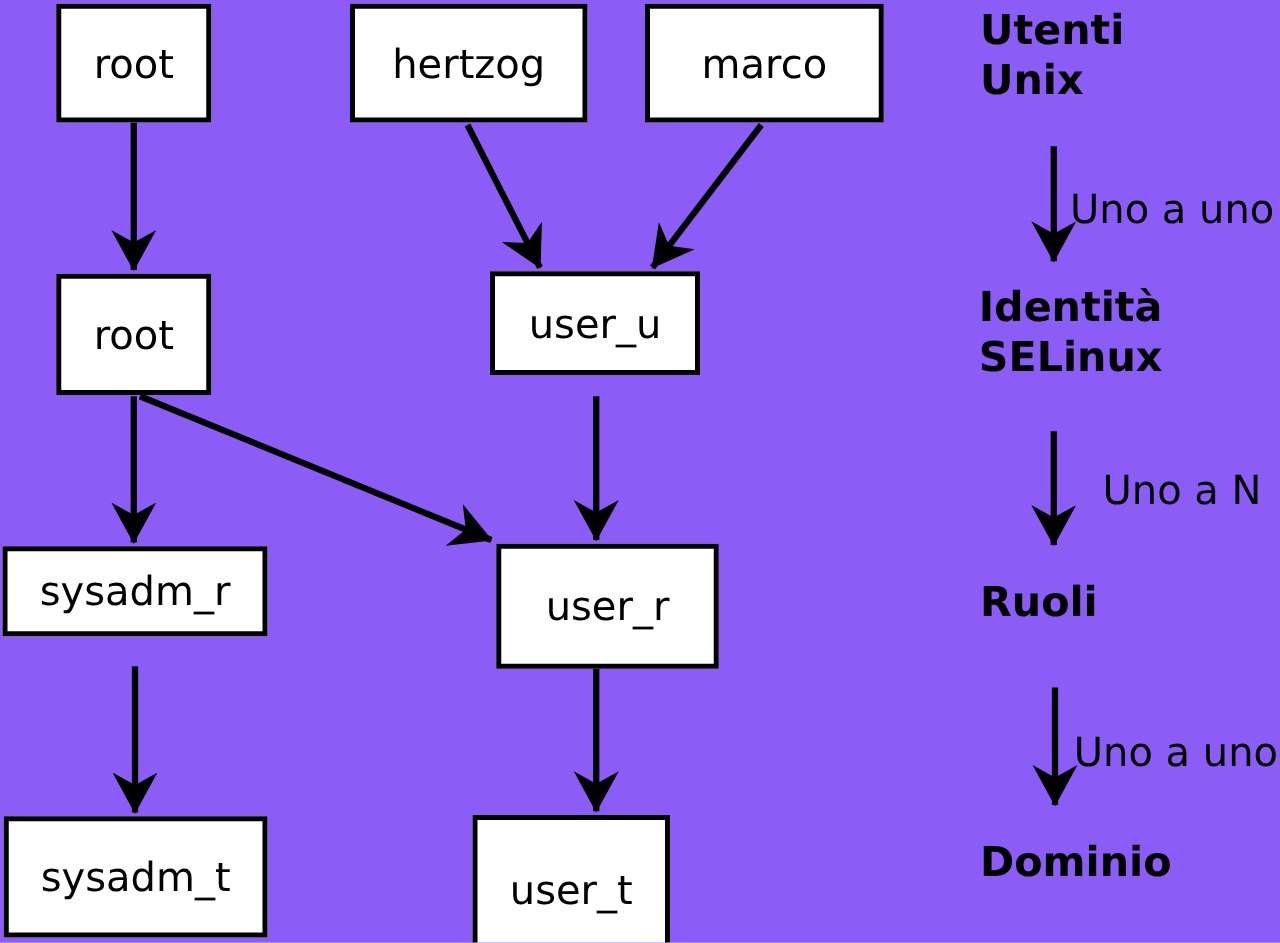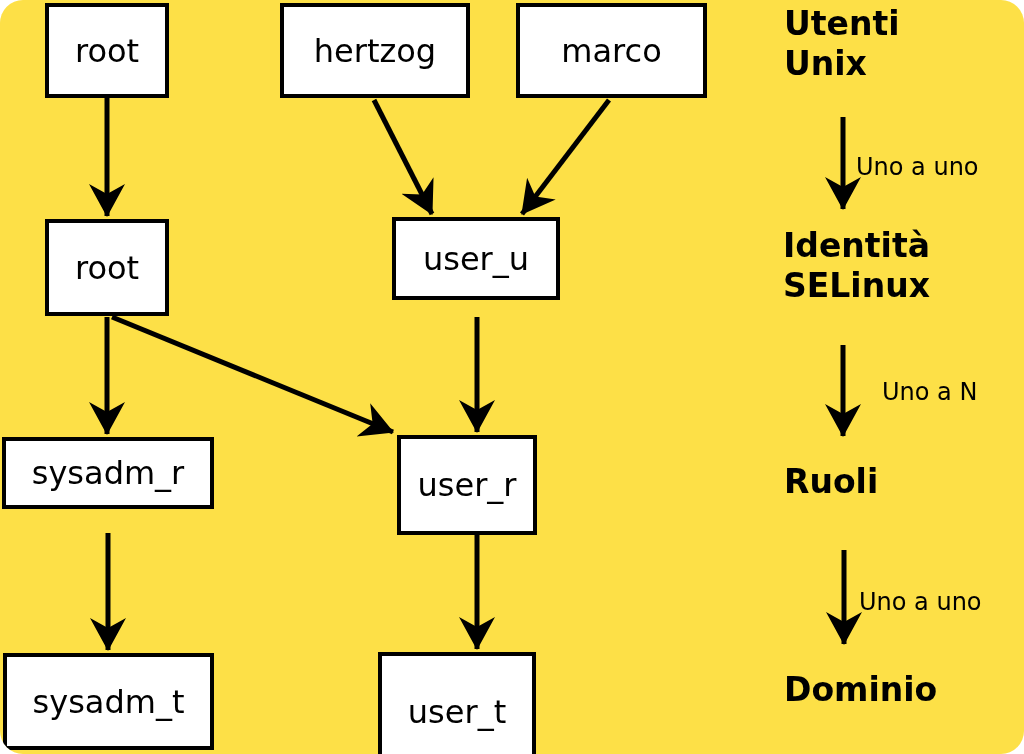--- a/index.html
+++ b/index.html
@@ -6,22 +6,21 @@
   body {
     width: 1024px; height: 754px;
     background: #ffffff;
     font-family: "DejaVu Sans", "Liberation Sans", sans-serif;
     color: #000000;
   }
   .stage {
     position: relative;
     width: 1024px; height: 754px;
     overflow: hidden;
-    background: #fde047;
-    border-radius: 23px;
+    background: #8b5cf6;
   }
   .edges {
     position: absolute;
     left: 0; top: 0;
     width: 1024px; height: 754px;
     pointer-events: none;
   }
   .node {
     position: absolute;
     box-sizing: border-box;
@@ -34,39 +33,39 @@
     line-height: 1;
     white-space: nowrap;
   }
   
   .n-unix-root      { left: 45px;  top: 3px;   width: 124px; height: 95px; }
   .n-unix-hertzog   { left: 280px; top: 3px;   width: 190px; height: 95px; text-align: right; }
   .n-unix-marco     { left: 516px; top: 3px;   width: 191px; height: 95px; }
   .n-selinux-root   { left: 45px;  top: 219px; width: 124px; height: 97px; }
   .n-selinux-user-u { left: 392px; top: 217px; width: 168px; height: 83px; }
   .n-role-sysadm-r  { left: 2px;   top: 437px; width: 212px; height: 72px; }
-  .n-role-user-r    { left: 397px; top: 435px; width: 140px; height: 100px; }
+  .n-role-user-r    { left: 397px; top: 435px; width: 178px; height: 100px; }
   .n-domain-sysadm-t{ left: 3px;   top: 653px; width: 211px; height: 97px; }
   .n-domain-user-t  { left: 378px; top: 652px; width: 158px; height: 120px; }
 
   .side-heading {
     position: absolute;
     font-weight: bold;
     font-size: 33px;
     line-height: 40px;
     white-space: pre-line;
   }
   .h-utenti-unix     { left: 784px; top: 4px; }
-  .h-identita-selinux{ left: 783px; top: 226px; text-align: right; }
+  .h-identita-selinux{ left: 783px; top: 226px; }
   .h-ruoli           { left: 784px; top: 462px; }
   .h-dominio         { left: 784px; top: 670px; }
 
   .side-rel {
     position: absolute;
-    font-size: 24px;
+    font-size: 32px;
     line-height: 32px;
     white-space: nowrap;
   }
   .r-uno-a-uno-1 { left: 856px; top: 151px; }
   .r-uno-a-n     { left: 882px; top: 376px; }
   .r-uno-a-uno-2 { left: 859px; top: 586px; }
 </style>
 </head>
 <body>
 

